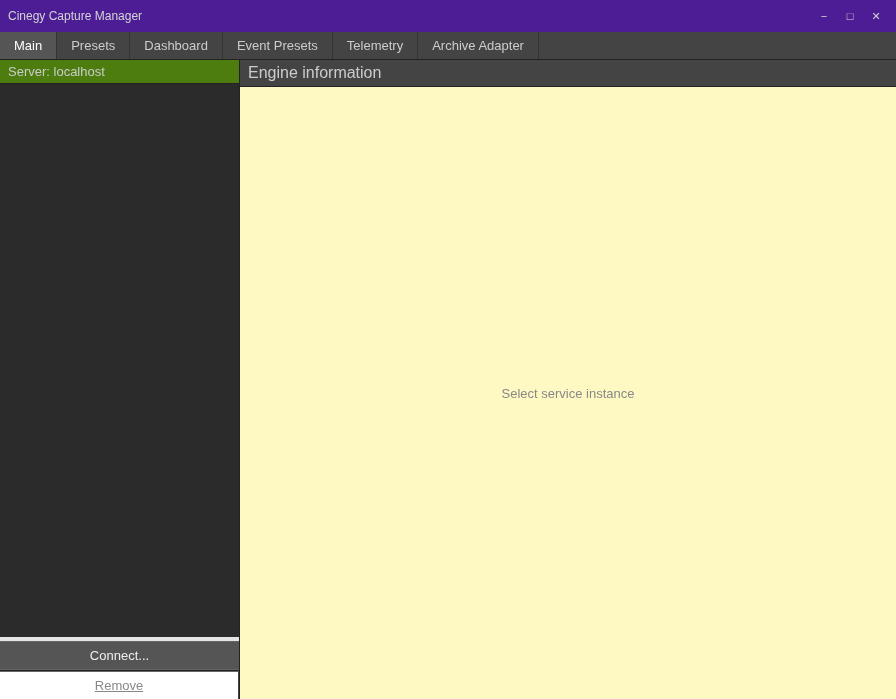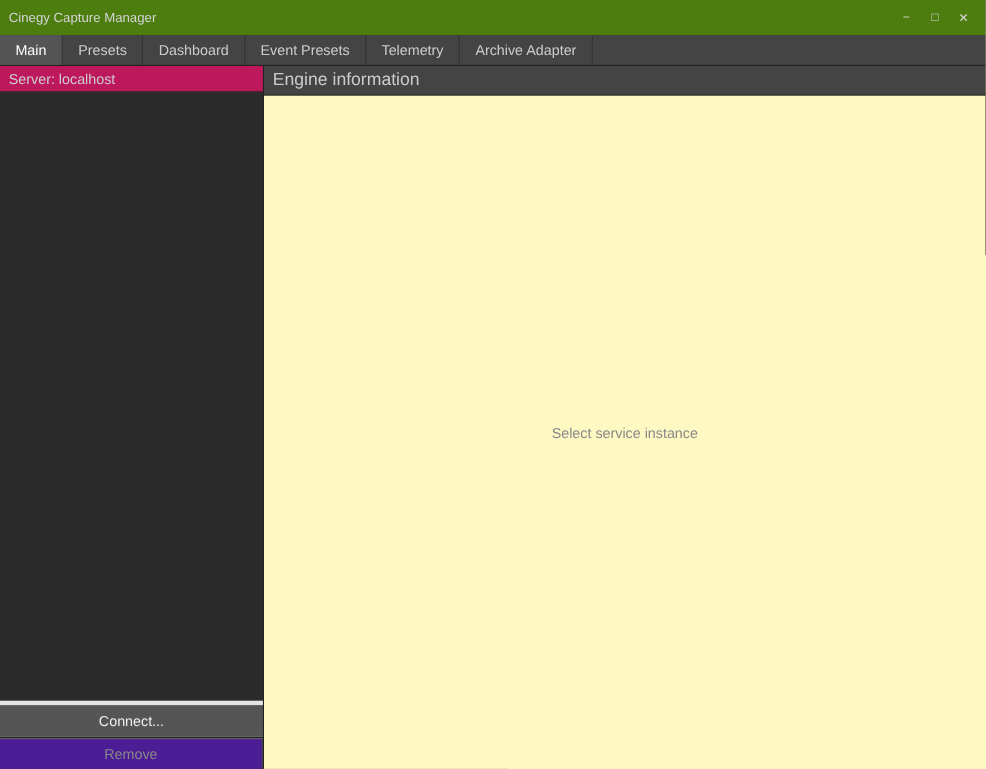--- a/index.html
+++ b/index.html
@@ -17,21 +17,21 @@
       overflow: hidden;
       display: flex;
       flex-direction: column;
     }
 
     
     .title-bar {
       display: flex;
       align-items: center;
       justify-content: space-between;
-      background: #4d7c0f;
+      background: #4c1d95;
       height: 32px;
       padding: 0 8px;
       flex-shrink: 0;
     }
 
     .title-bar-text {
       color: #d4d4d4;
       font-size: 12px;
     }
 
@@ -92,21 +92,21 @@
       display: flex;
       flex-direction: column;
       background: #3a3a3a;
       border-right: 1px solid #222;
       flex-shrink: 0;
     }
 
     .server-header {
       color: #ccc;
       padding: 4px 8px;
-      background: #be185d;
+      background: #4d7c0f;
       border-bottom: 1px solid #222;
       font-size: 13px;
     }
 
     .server-list {
       flex: 1;
       background: #2b2b2b;
       overflow-y: auto;
     }
 
@@ -145,21 +145,22 @@
       text-align: center;
     }
 
     .btn-half:first-child {
       border-right: 1px solid #444;
     }
 
     .btn-half.disabled {
       color: #888;
       cursor: default;
-      background: #4c1d95;
+      background: #ffffff;
+      text-decoration: underline;
     }
 
     
     .right-panel {
       flex: 1;
       display: flex;
       flex-direction: column;
       background: #3a3a3a;
     }
 

